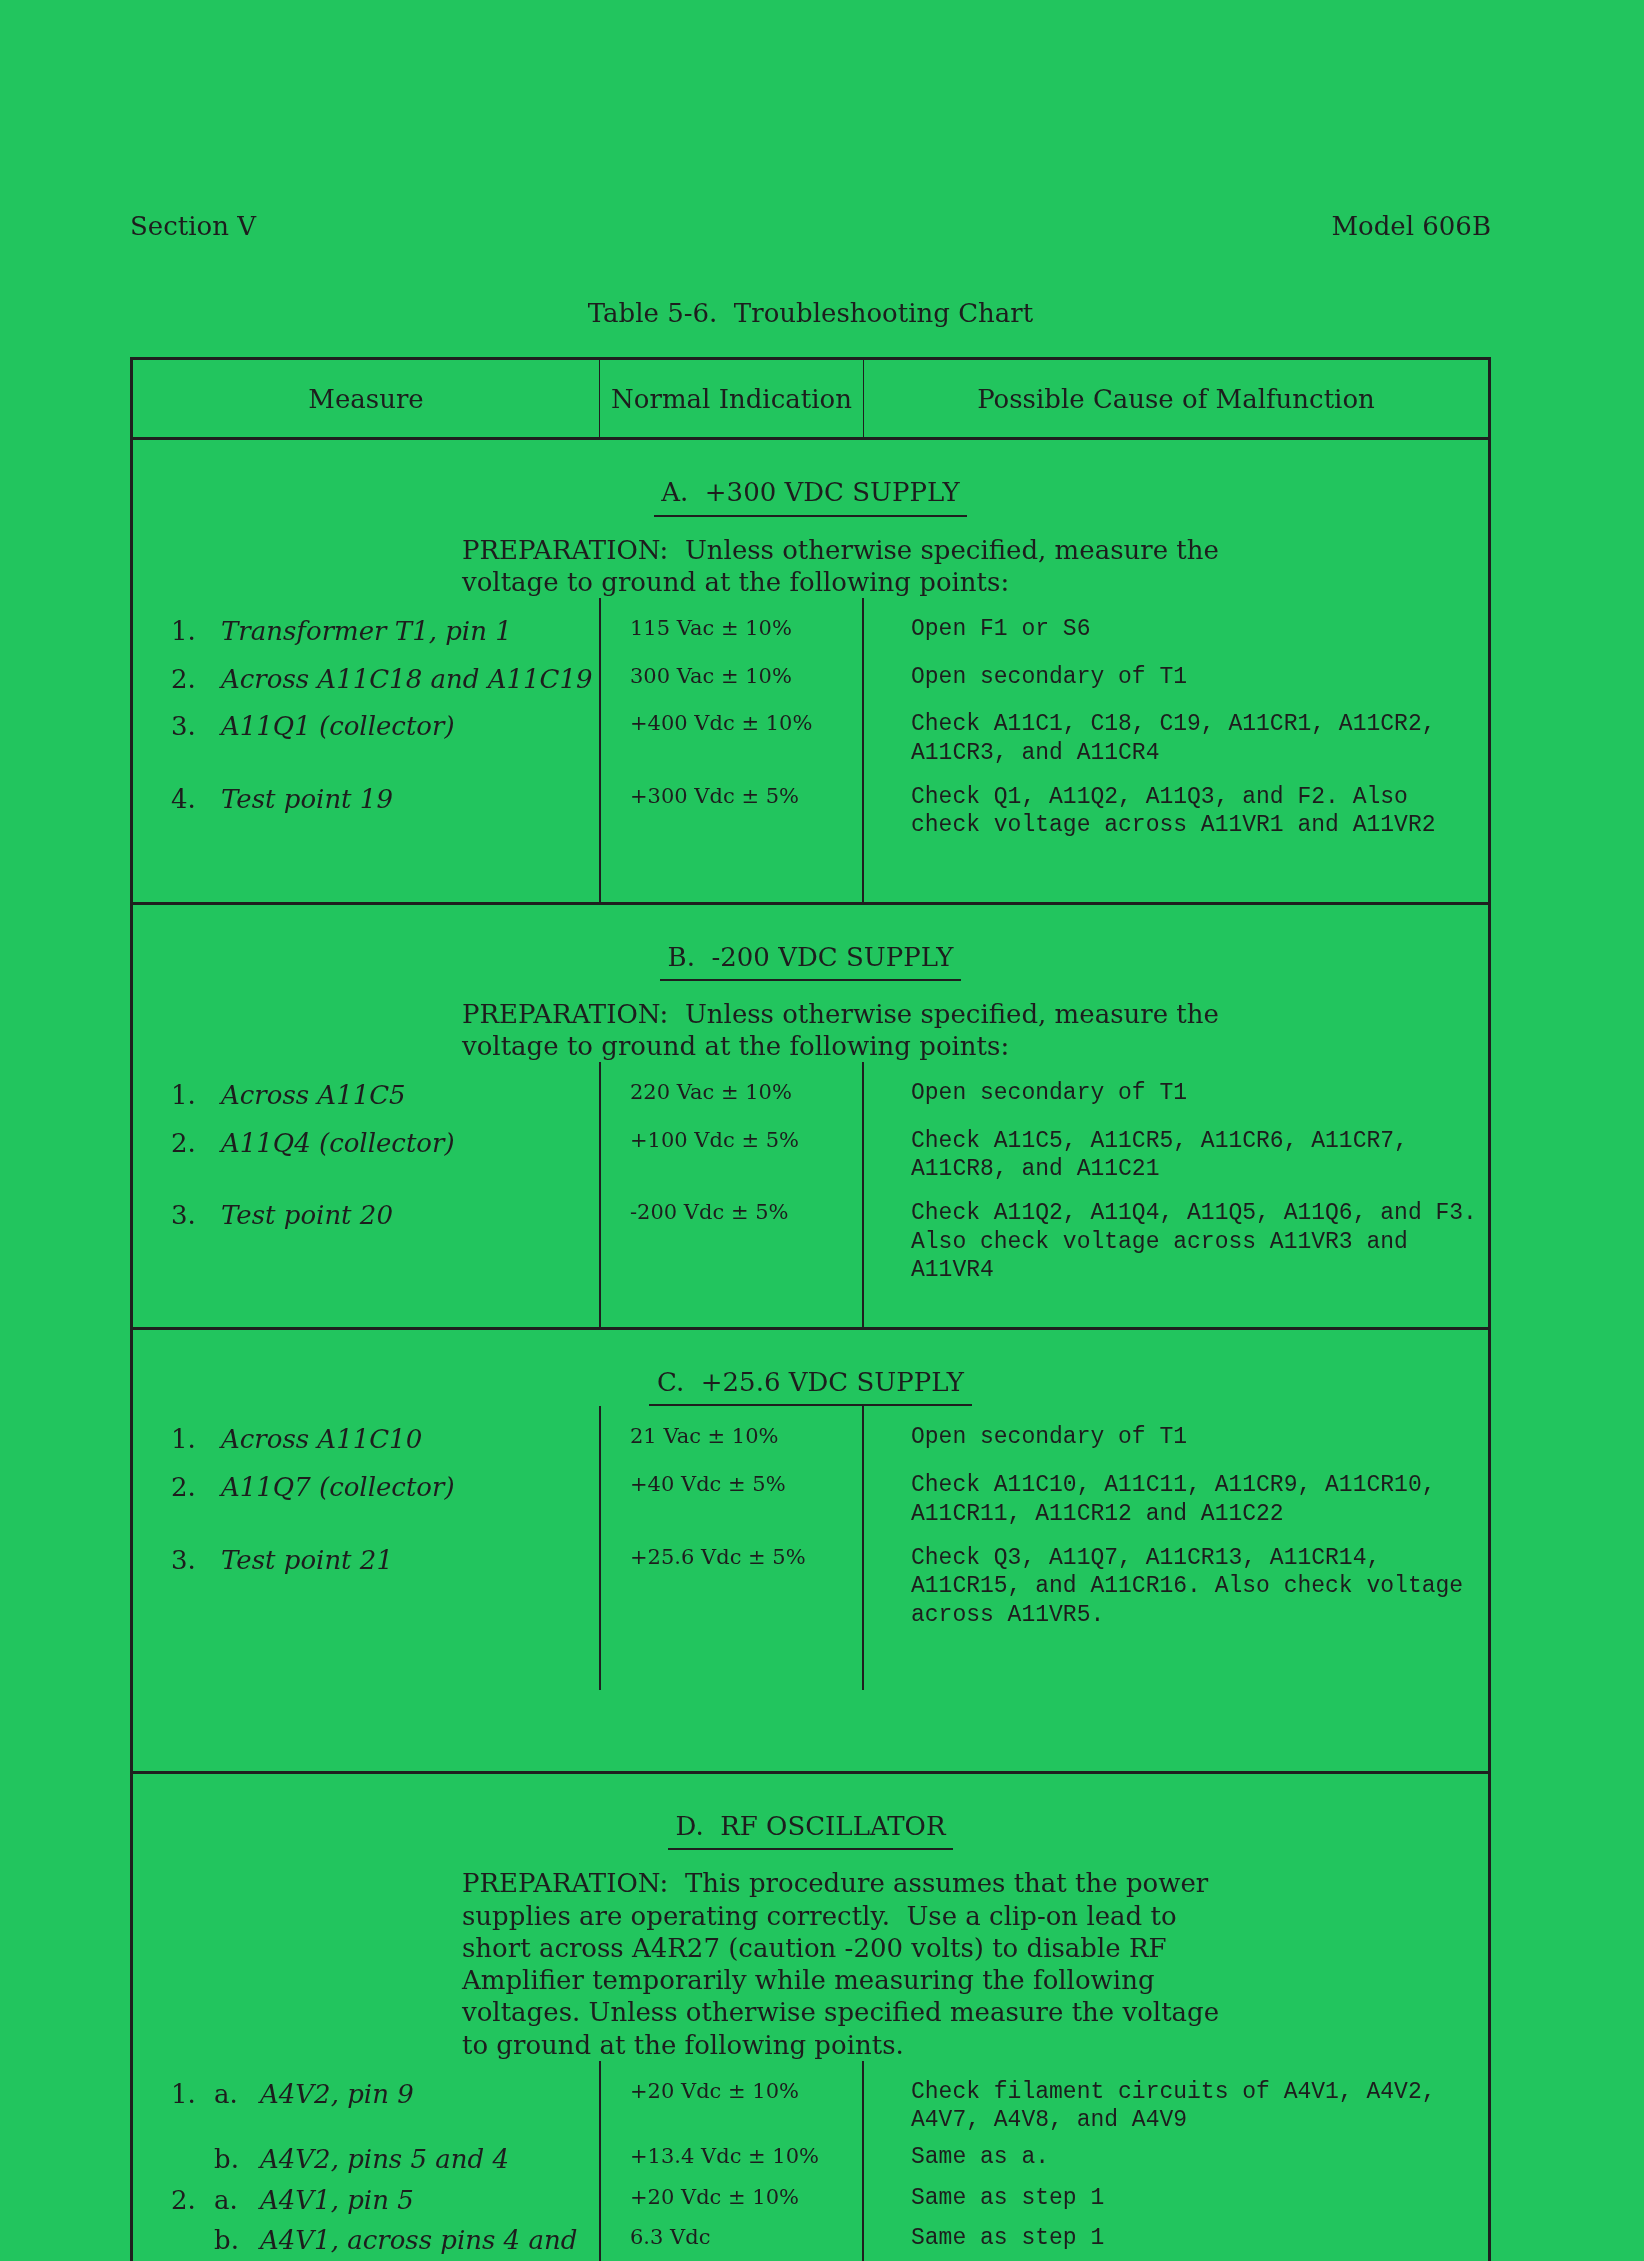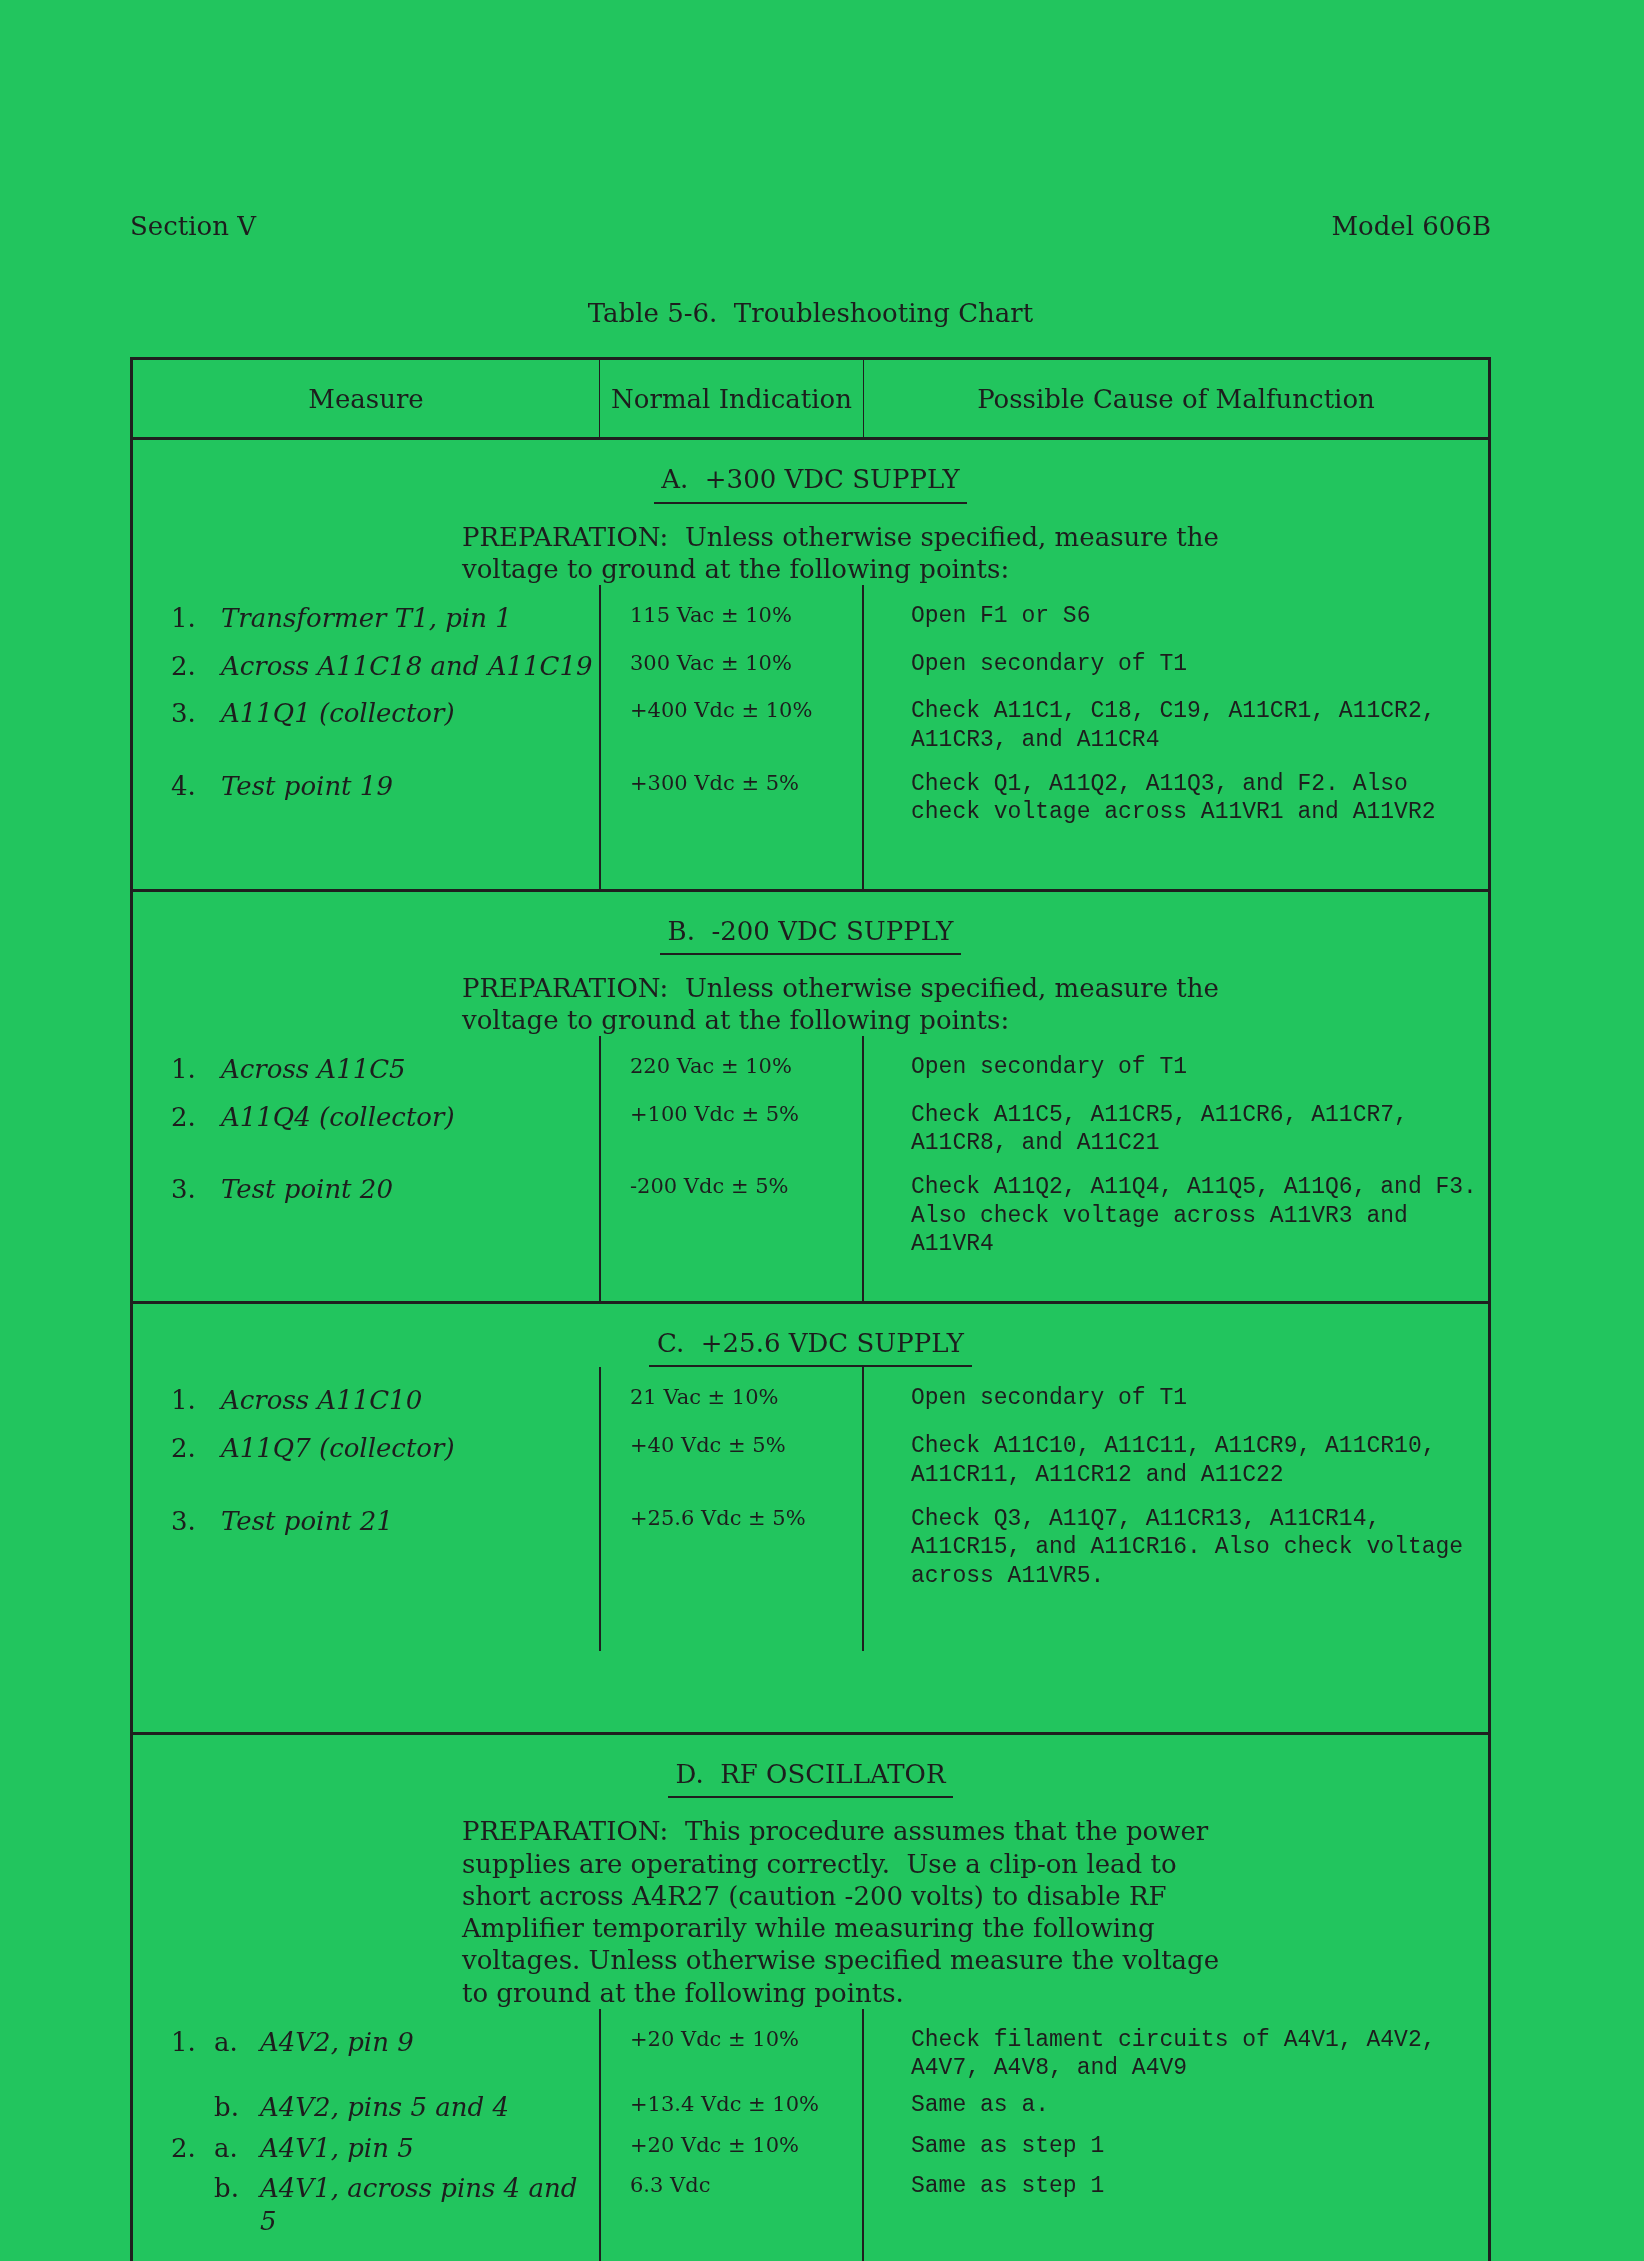--- a/index.html
+++ b/index.html
@@ -29,21 +29,21 @@
   .th.c2 { width: 264px; border-left: 1.9px solid #1f1f1f; }
   .th.c3 { flex: 1; border-left: 1.9px solid #1f1f1f; }
 
   .sec { position: relative; }
   .sec.divided { border-bottom: 3.2px solid #1f1f1f; }
   .sec-a { min-height: 400px; }
   .sec-b { min-height: 343px; }
   .sec-c { min-height: 408px; }
   .sec-d { min-height: 521px; }
 
-  .sec-title-wrap { margin-top: 23px; text-align: center; }
+  .sec-title-wrap { margin-top: 36px; text-align: center; }
   .sec-title {
     display: inline-block;
     border-bottom: 2.6px solid #1f1f1f;
     padding: 0 7.7px 5.8px 7.7px;
   }
 
   .prep { margin: 17px 0 0 329px; width: 780px; }
 
   .rows { position: relative; padding-top: 17px; }
   .sec-a .rows { padding-bottom: 46px; }

